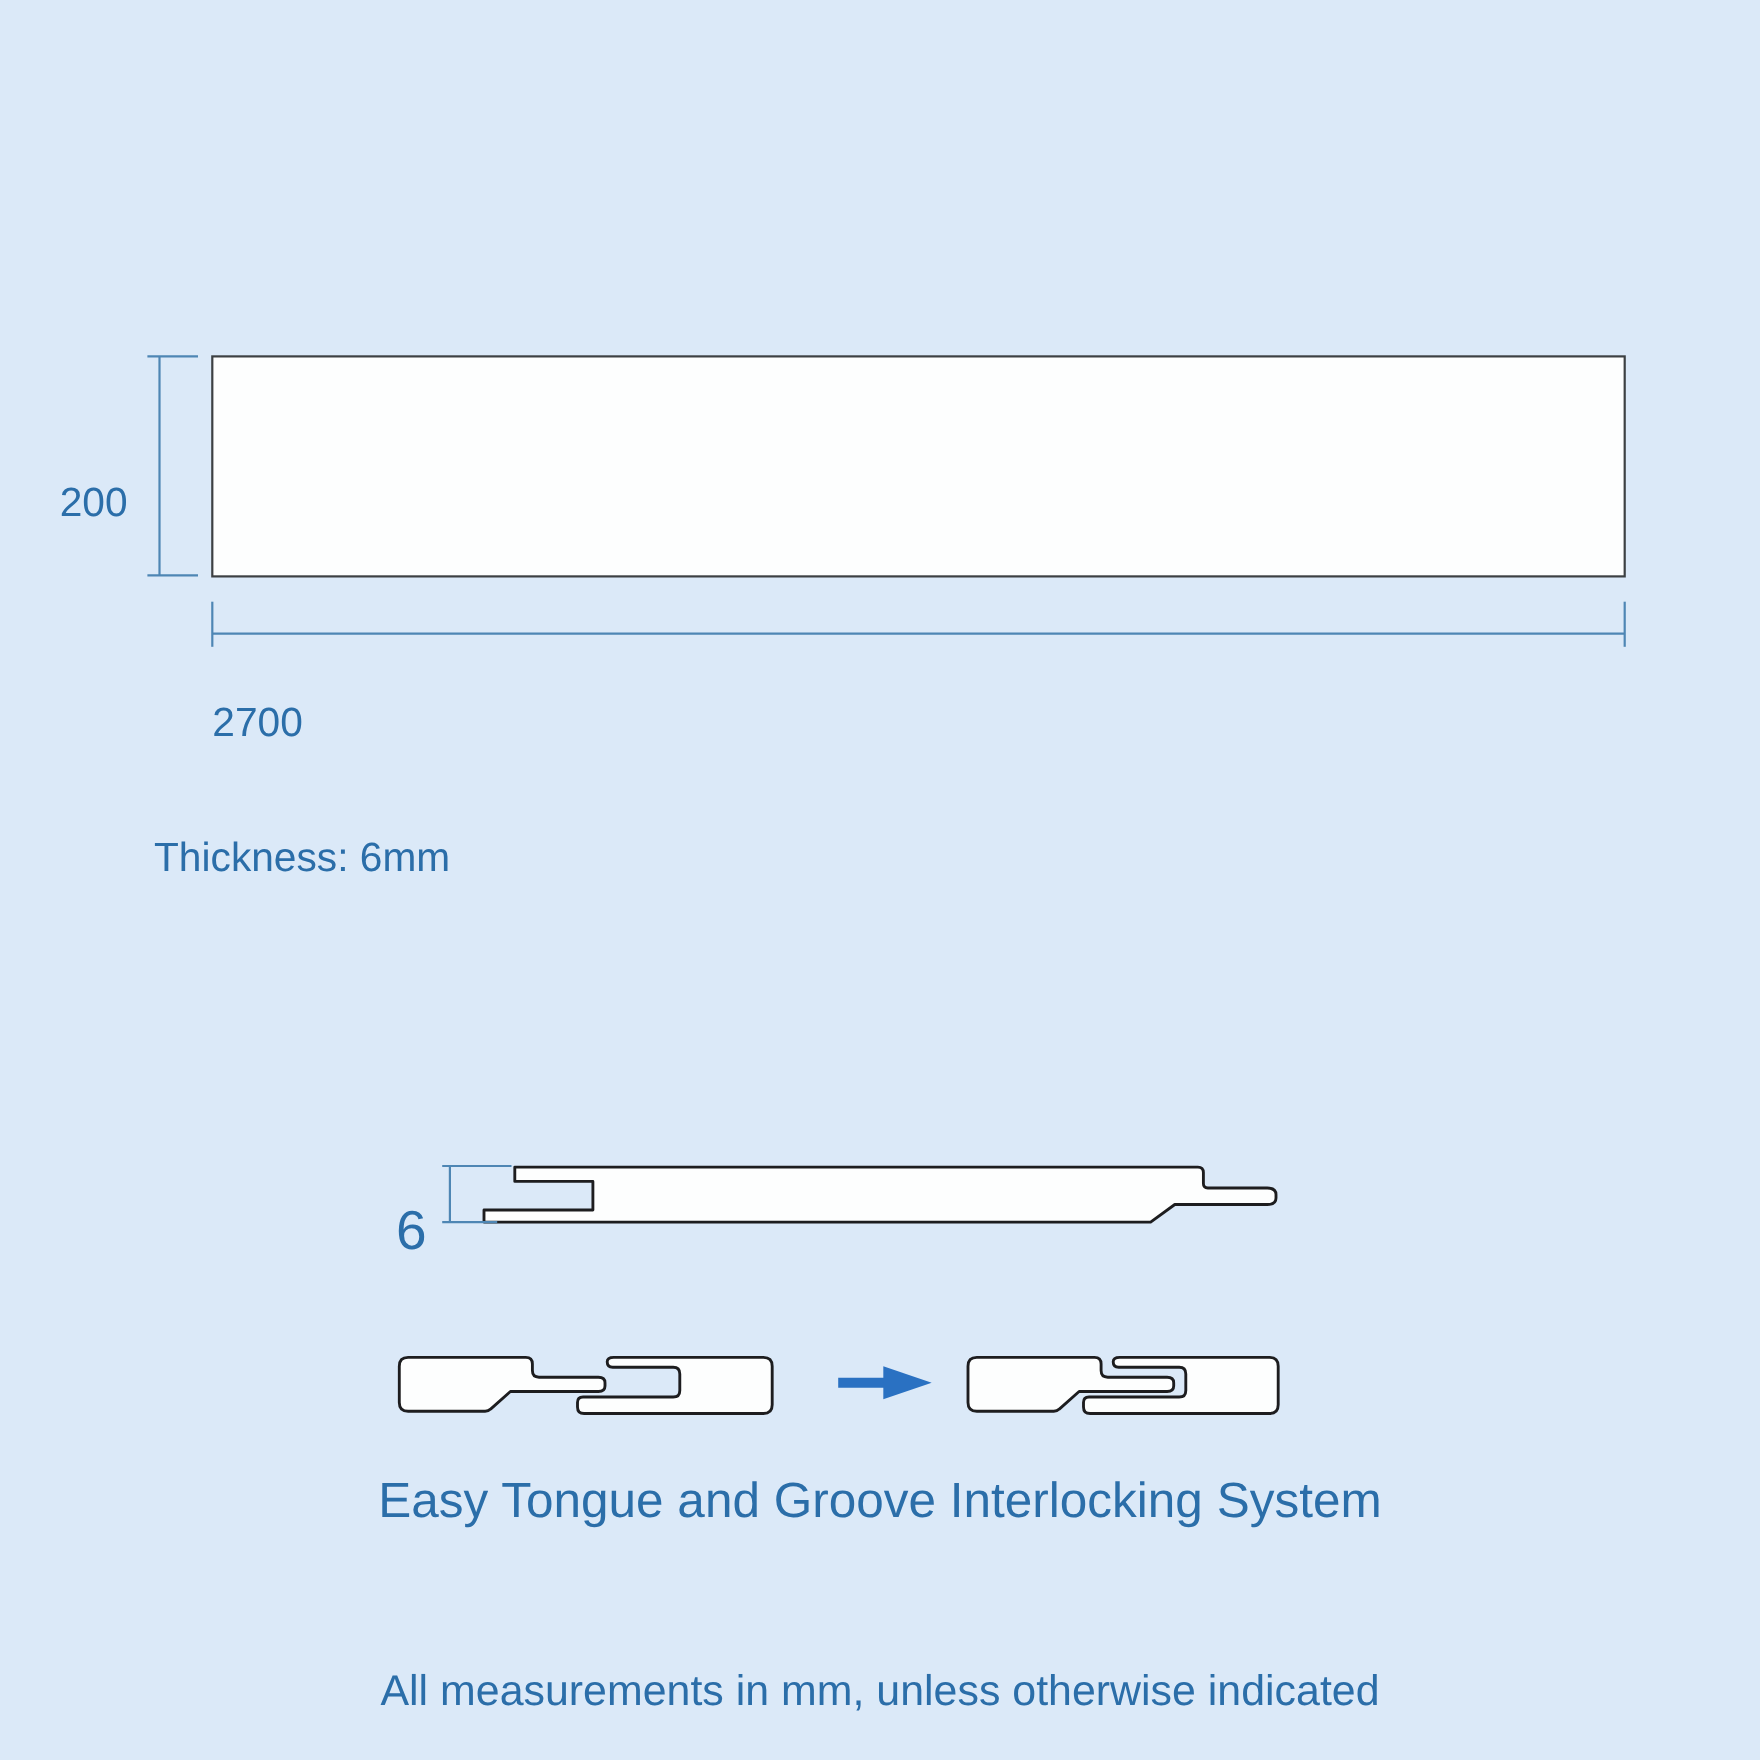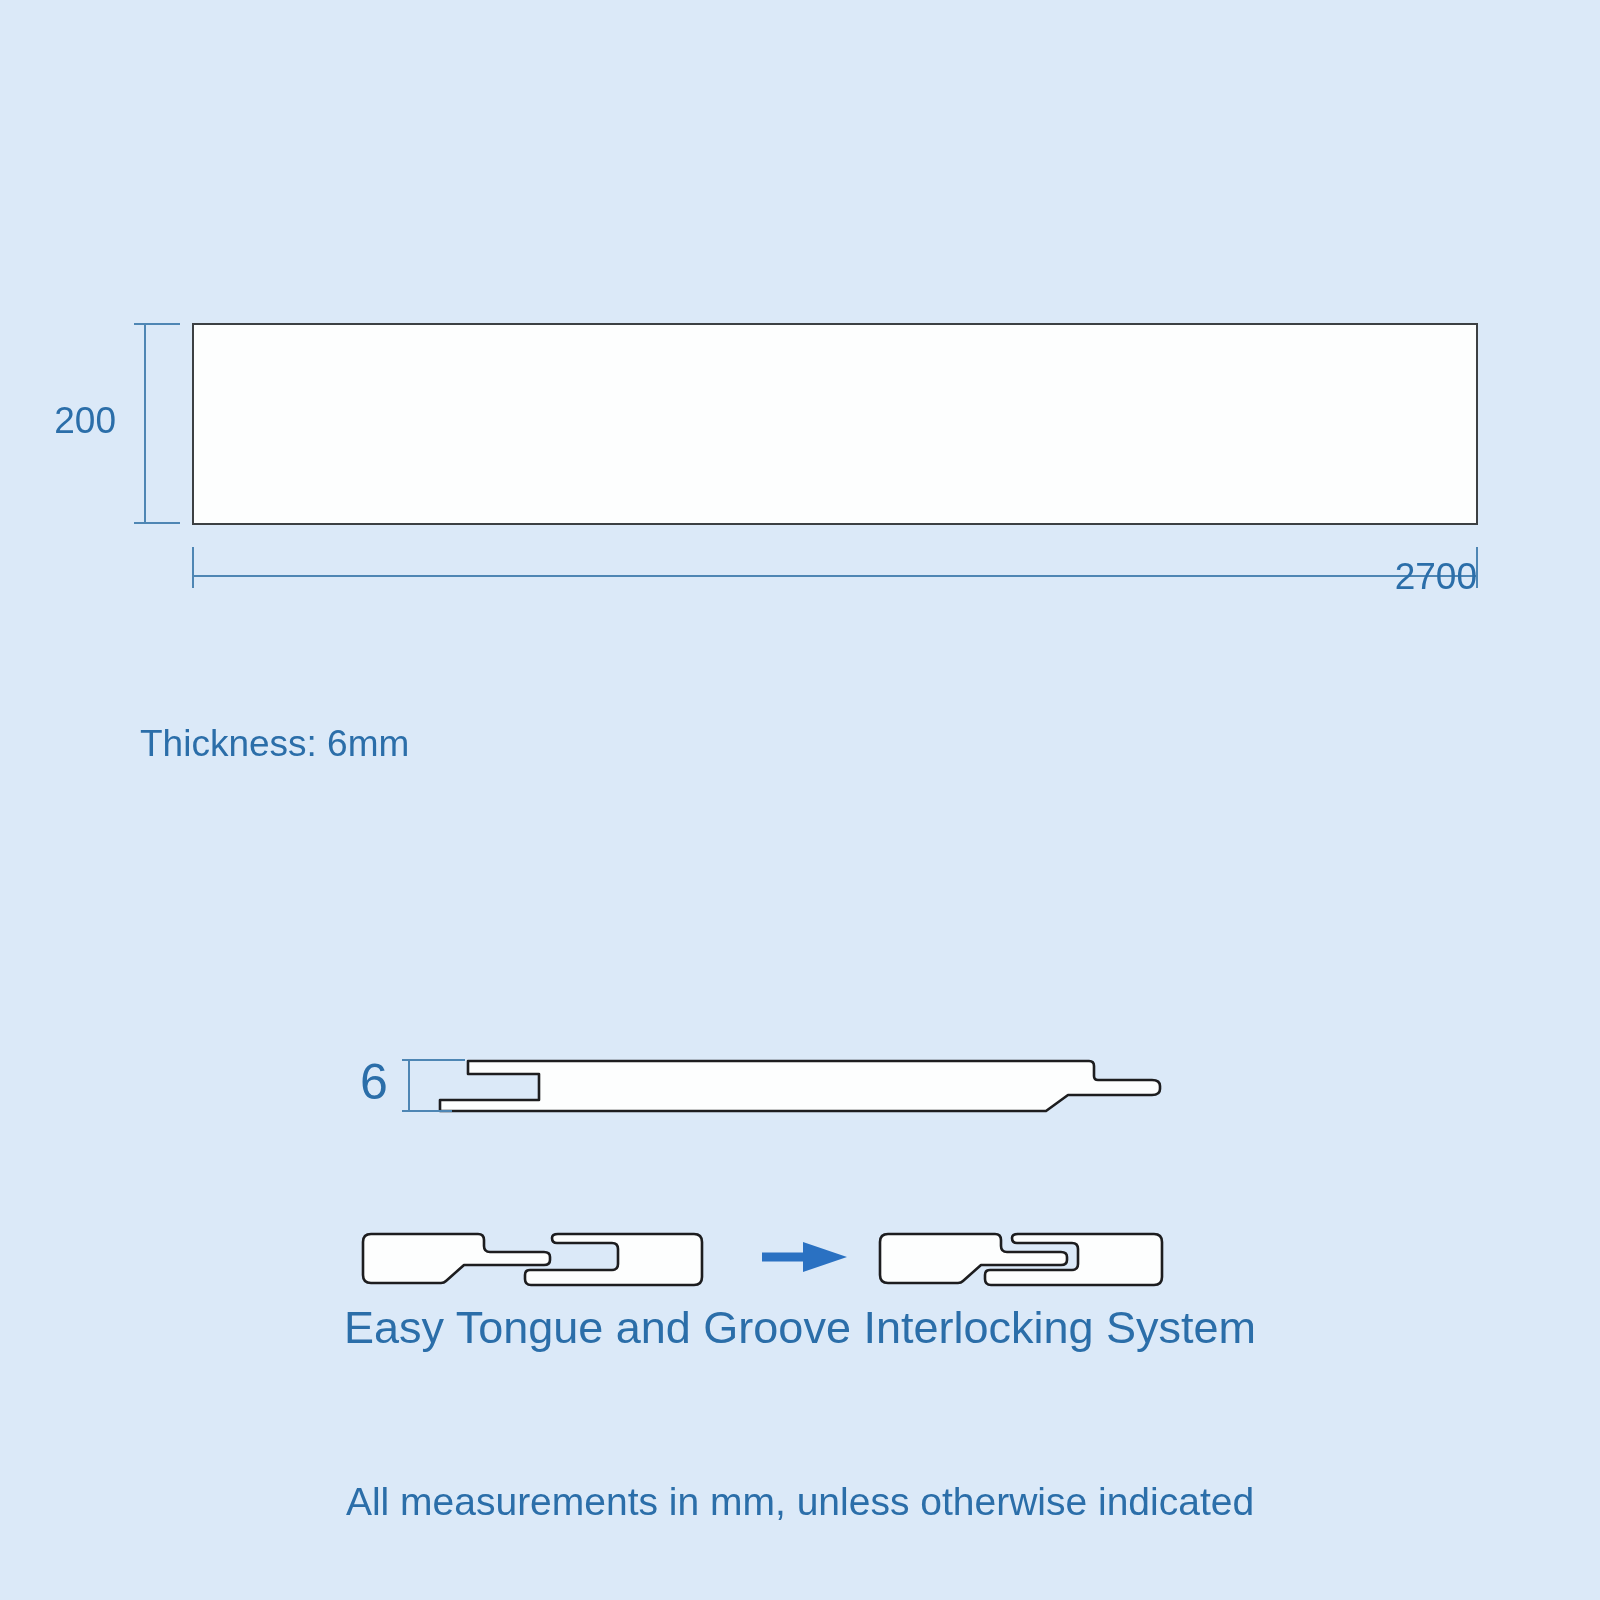--- a/index.html
+++ b/index.html
@@ -34,23 +34,24 @@
   .arrow-shaft{
     stroke:var(--arrow,#2a71c2);
     stroke-width:9;
     fill:none;
   }
   .arrow-head{fill:var(--arrow,#2a71c2);stroke:none;}
   .lbl{
     position:absolute;
     color:var(--label_text,#2b6ea9);
     white-space:nowrap;
+    margin-top:36px;
   }
   .lbl-height{left:36px;top:400px;width:80px;text-align:right;font-size:37px;line-height:42px;}
-  .lbl-width{left:193px;top:556px;width:1284px;text-align:right;font-size:37px;line-height:42px;}
+  .lbl-width{left:193px;top:600px;width:1284px;text-align:left;font-size:37px;line-height:42px;}
   .lbl-thickness{left:140px;top:722px;font-size:37px;line-height:44px;text-align:right;}
   .lbl-profile-6{left:342px;top:1054px;width:64px;text-align:center;font-size:50px;line-height:56px;}
   .lbl-caption{left:0;top:1302px;width:1600px;text-align:center;font-size:45px;line-height:52px;}
   .lbl-footer{left:0;top:1478px;width:1600px;text-align:center;font-size:39px;line-height:48px;}
 </style>
 </head>
 <body>
 
 <div class="stage">
 

